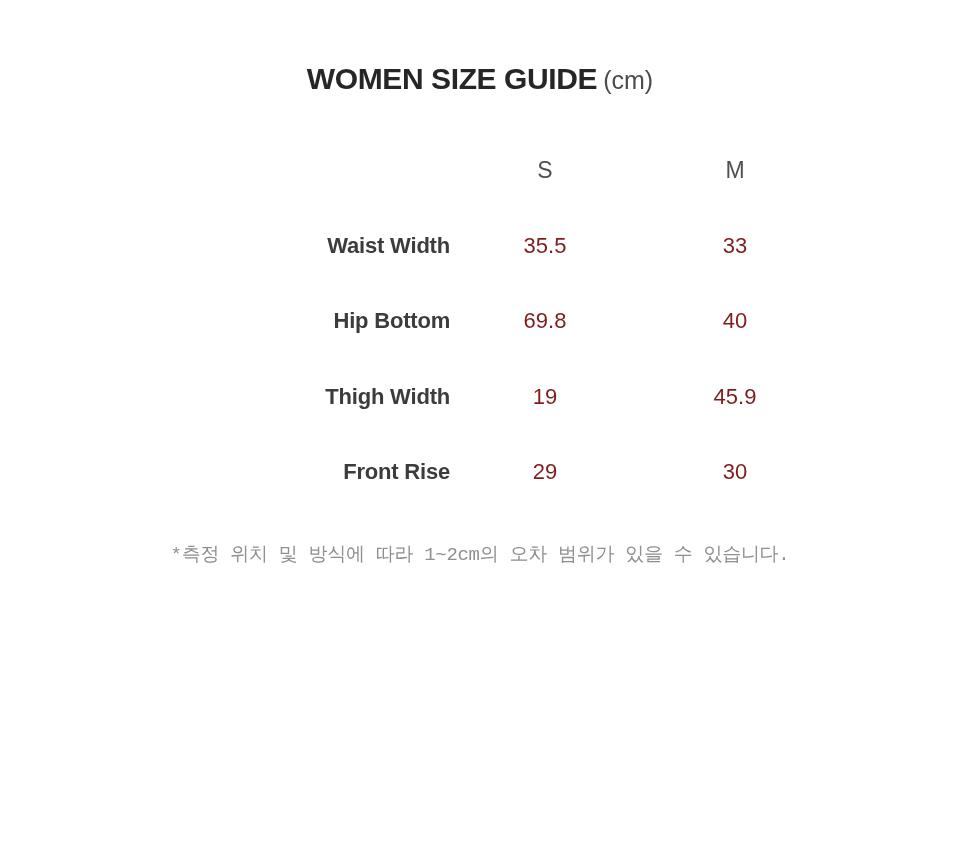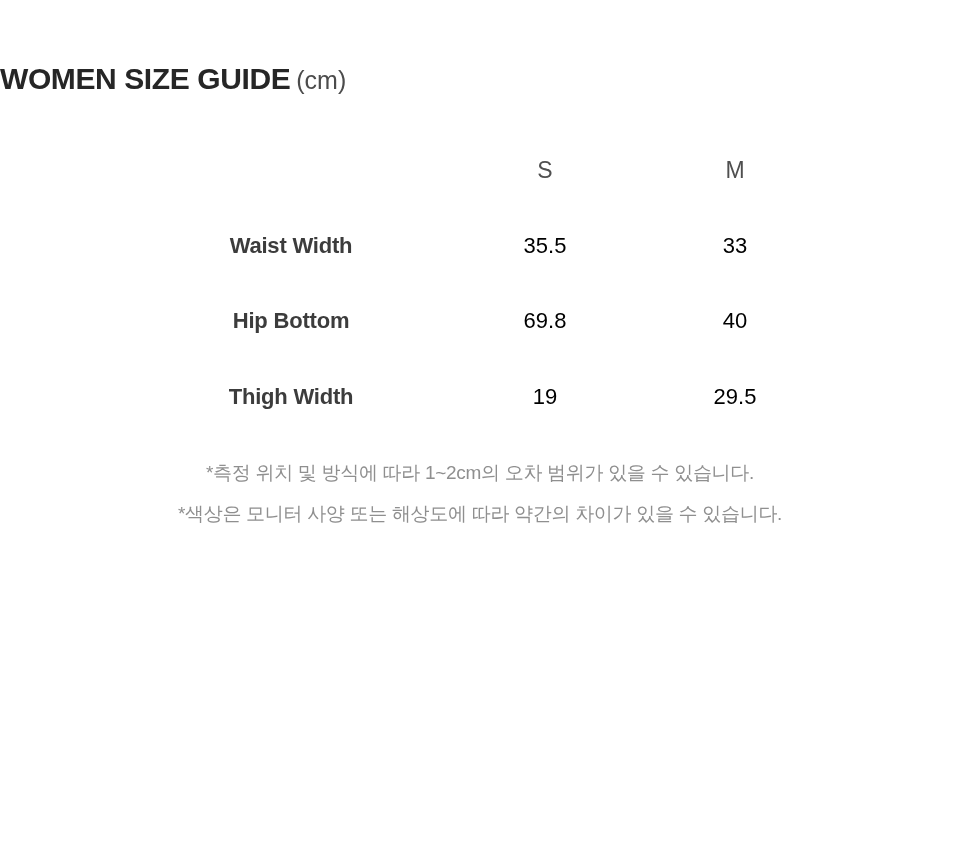--- a/index.html
+++ b/index.html
@@ -14,20 +14,21 @@
     color: #3b3b3b;
     overflow: hidden;
   }
   .page {
     width: 960px;
     height: 857px;
     position: relative;
     background: #ffffff;
   }
   .title-wrap {
+    text-align: center;
     padding-top: 62px;
   }
   .title {
     font-size: 30px;
     font-weight: bold;
     letter-spacing: -0.4px;
     color: #262626;
     display: inline-block;
     vertical-align: baseline;
   }
@@ -60,33 +61,34 @@
     font-size: 23px;
     font-weight: normal;
     color: #4f4f4f;
     text-align: center;
   }
   .head-row th.blank { text-align: left; }
   .body-row td {
     height: 75.5px;
     vertical-align: middle;
     font-size: 22px;
-    color: #000000;
+    color: #7f1d1d;
     text-align: center;
   }
   .body-row td.row-label {
-    text-align: center;
+    text-align: right;
     font-weight: bold;
     color: #3c3c3c;
     padding-left: 2px;
     letter-spacing: -0.2px;
   }
   .notes {
     text-align: center;
-    margin-top: 28px;
+    margin-top: 36px;
+    font-family: Liberation Mono, monospace;
   }
   .note {
     font-size: 19px;
     color: #8f8f8f;
     line-height: 1.0;
     margin: 0 0 22px 0;
     letter-spacing: -0.3px;
   }
 </style>
 </head>
@@ -119,24 +121,28 @@
           <td>33</td>
         </tr>
         <tr class="body-row">
           <td class="row-label">Hip Bottom</td>
           <td>69.8</td>
           <td>40</td>
         </tr>
         <tr class="body-row">
           <td class="row-label">Thigh Width</td>
           <td>19</td>
-          <td>29.5</td>
+          <td>45.9</td>
+        </tr>
+        <tr class="body-row">
+          <td class="row-label">Front Rise</td>
+          <td>29</td>
+          <td>30</td>
         </tr>
       </tbody>
     </table>
   </div>
 
   <div class="notes">
     <p class="note">*측정 위치 및 방식에 따라 1~2cm의 오차 범위가 있을 수 있습니다.</p>
-    <p class="note">*색상은 모니터 사양 또는 해상도에 따라 약간의 차이가 있을 수 있습니다.</p>
   </div>
 
 </div>
 
 </body></html>

